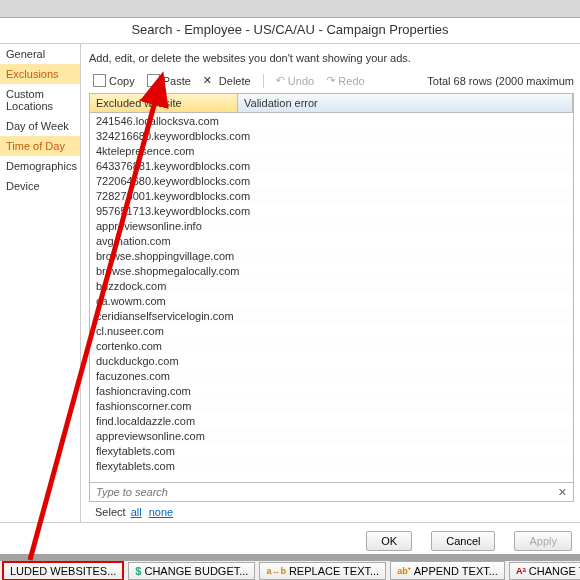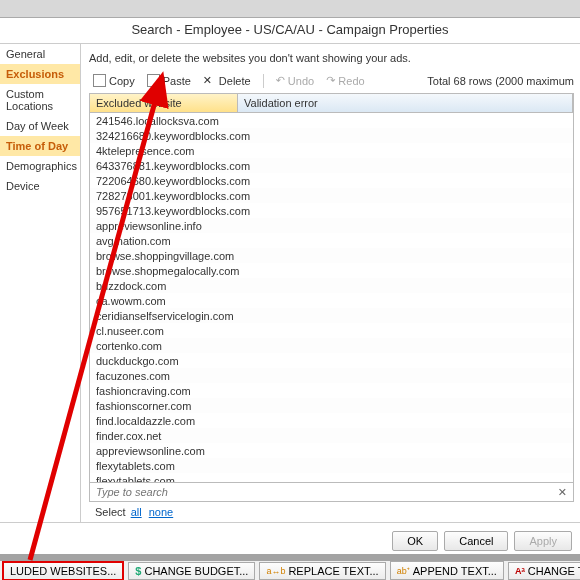--- a/index.html
+++ b/index.html
@@ -2,21 +2,21 @@
 <html><head>
 <meta charset="utf-8">
 <style>
   * { box-sizing: border-box; margin: 0; padding: 0; font-family: "Segoe UI", Tahoma, sans-serif; font-size: 11px; }
   body { background: #fff; width: 580px; height: 580px; overflow: hidden; position: relative; }
   .topbar { height: 18px; background: #d8d8d8; border-bottom: 1px solid #aaa; }
   .title { text-align: center; padding: 4px 0 6px; font-size: 13px; color: #333; border-bottom: 1px solid #ccc; }
   .content { display: flex; height: 478px; }
   .sidebar { width: 81px; border-right: 1px solid #ccc; background: #fff; }
   .side-item { padding: 4px 6px; cursor: pointer; color: #333; }
-  .side-item.active { background: #ffe8a6; color: #c65d09; font-weight: bold; }
+  .side-item.active { background: #ffe8a6; color: #c65d09; }
   .main { flex: 1; padding: 8px 6px 4px 8px; display: flex; flex-direction: column; }
   .instr { color: #333; margin-bottom: 8px; }
   .toolbar { display: flex; align-items: center; gap: 4px; margin-bottom: 4px; }
   .tbtn { display: flex; align-items: center; gap: 3px; padding: 2px 4px; cursor: pointer; color: #333; }
   .tbtn .ic { width: 13px; height: 13px; display: inline-block; border: 1px solid #888; background: #fff; }
   .tbtn .ic.del { border: none; }
   .tbtn.dis { color: #aaa; }
   .spacer { flex: 1; }
   .total { color: #333; white-space: nowrap; }
   .grid { border: 1px solid #bbb; flex: 1; overflow: hidden; display: flex; flex-direction: column; }
@@ -26,27 +26,27 @@
   .ghead .col.c2 { flex: 1; }
   .gbody { flex: 1; overflow-y: auto; overflow-x: hidden; font-size: 11px; }
   .row { padding: 1.5px 6px; color: #333; white-space: nowrap; }
   .row:nth-child(odd){ background:#fff; } .row:nth-child(even){ background:#fdfdfd; }
   .searchbar { border-top: 1px solid #bbb; display: flex; align-items: center; }
   .searchbar input { flex: 1; border: none; padding: 3px 6px; font-style: italic; color: #888; outline: none; }
   .searchbar .x { padding: 0 6px; color: #666; cursor: pointer; }
   .selrow { padding: 4px 6px 0; color: #333; }
   .selrow a { color: #0066cc; text-decoration: underline; margin: 0 2px; cursor: pointer; }
   .footer { border-top: 1px solid #ccc; padding: 8px; display: flex; justify-content: flex-end; gap: 6px; }
-  .btn { border: 1px solid #aaa; background: linear-gradient(#fdfdfd,#e8e8e8); padding: 3px 14px; cursor: pointer; border-radius: 2px; }
+  .btn { border: 1px solid #aaa; background: linear-gradient(#fdfdfd,#e8e8e8); padding: 3px 14px; cursor: pointer; border-radius: 2px; margin-left: 13px; }
   .btn.dis { color: #aaa; }
   .bottombar { position: absolute; bottom: 0; left: 0; right: 0; height: 26px; border-top: 7px solid #a3a3a3; background: #f0f0f0; display: flex; align-items: center; gap: 4px; padding: 0 2px; overflow:hidden;}
   .bbtn { border: 1px solid #aaa; background: linear-gradient(#fdfdfd,#ececec); padding: 2px 6px; font-size: 10px; display: flex; align-items: center; gap: 3px; cursor: pointer; white-space:nowrap;}
   .bbtn.red { border: 2px solid #e00000; }
   .dollar { color: #2a7; font-weight: bold; }
-  .ab { color: #d08000; font-weight: normal; font-size:9px;}
+  .ab { color: #d08000; font-weight: bold; font-size:9px;}
   .aa { color: #b00; font-weight:bold; font-size:9px;}
   .arrow { position: absolute; pointer-events: none; z-index: 50; }
   svg.arrow { left: 0; top: 0; width: 580px; height: 580px; }
 </style>
 </head>
 <body>
 
 <div class="topbar"></div>
 <div class="title">Search - Employee - US/CA/AU - Campaign Properties</div>
 
@@ -110,21 +110,20 @@
           <div class="row">buzzdock.com</div>
           <div class="row">ca.wowm.com</div>
           <div class="row">ceridianselfservicelogin.com</div>
           <div class="row">cl.nuseer.com</div>
           <div class="row">cortenko.com</div>
           <div class="row">duckduckgo.com</div>
           <div class="row">facuzones.com</div>
           <div class="row">fashioncraving.com</div>
           <div class="row">fashionscorner.com</div>
           <div class="row">find.localdazzle.com</div>
-          <div class="row">finder.cox.net</div>
           <div class="row">appreviewsonline.com</div>
           <div class="row">flexytablets.com</div>
           <div class="row">flexytablets.com</div>
         </div>
       <div class="searchbar">
         <input placeholder="Type to search" style="">
         <span class="x">✕</span>
       </div>
     </div>
 

